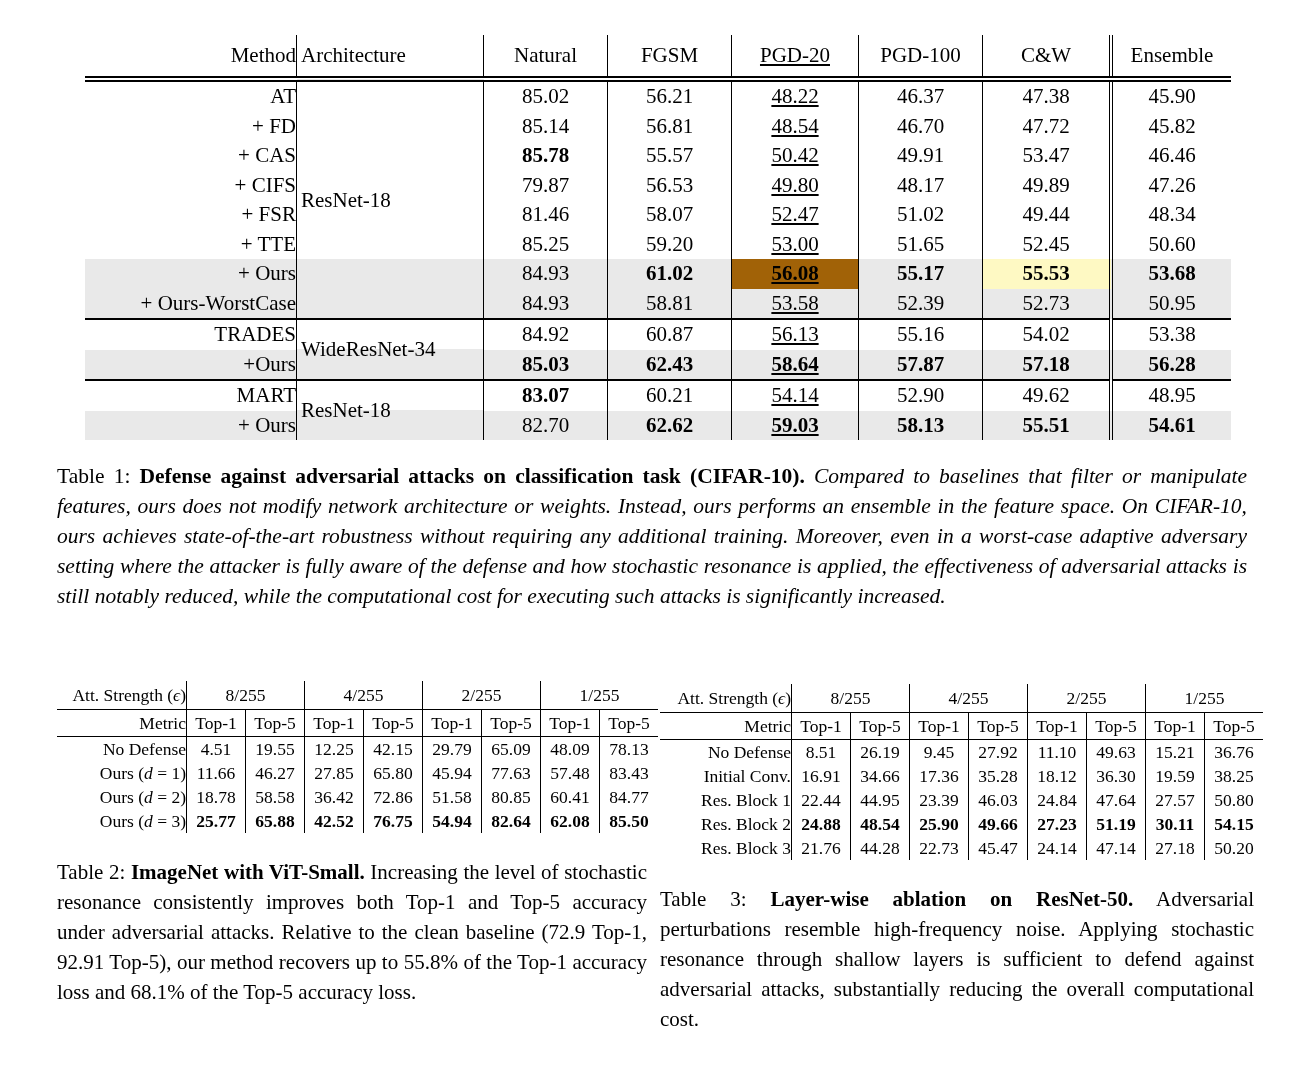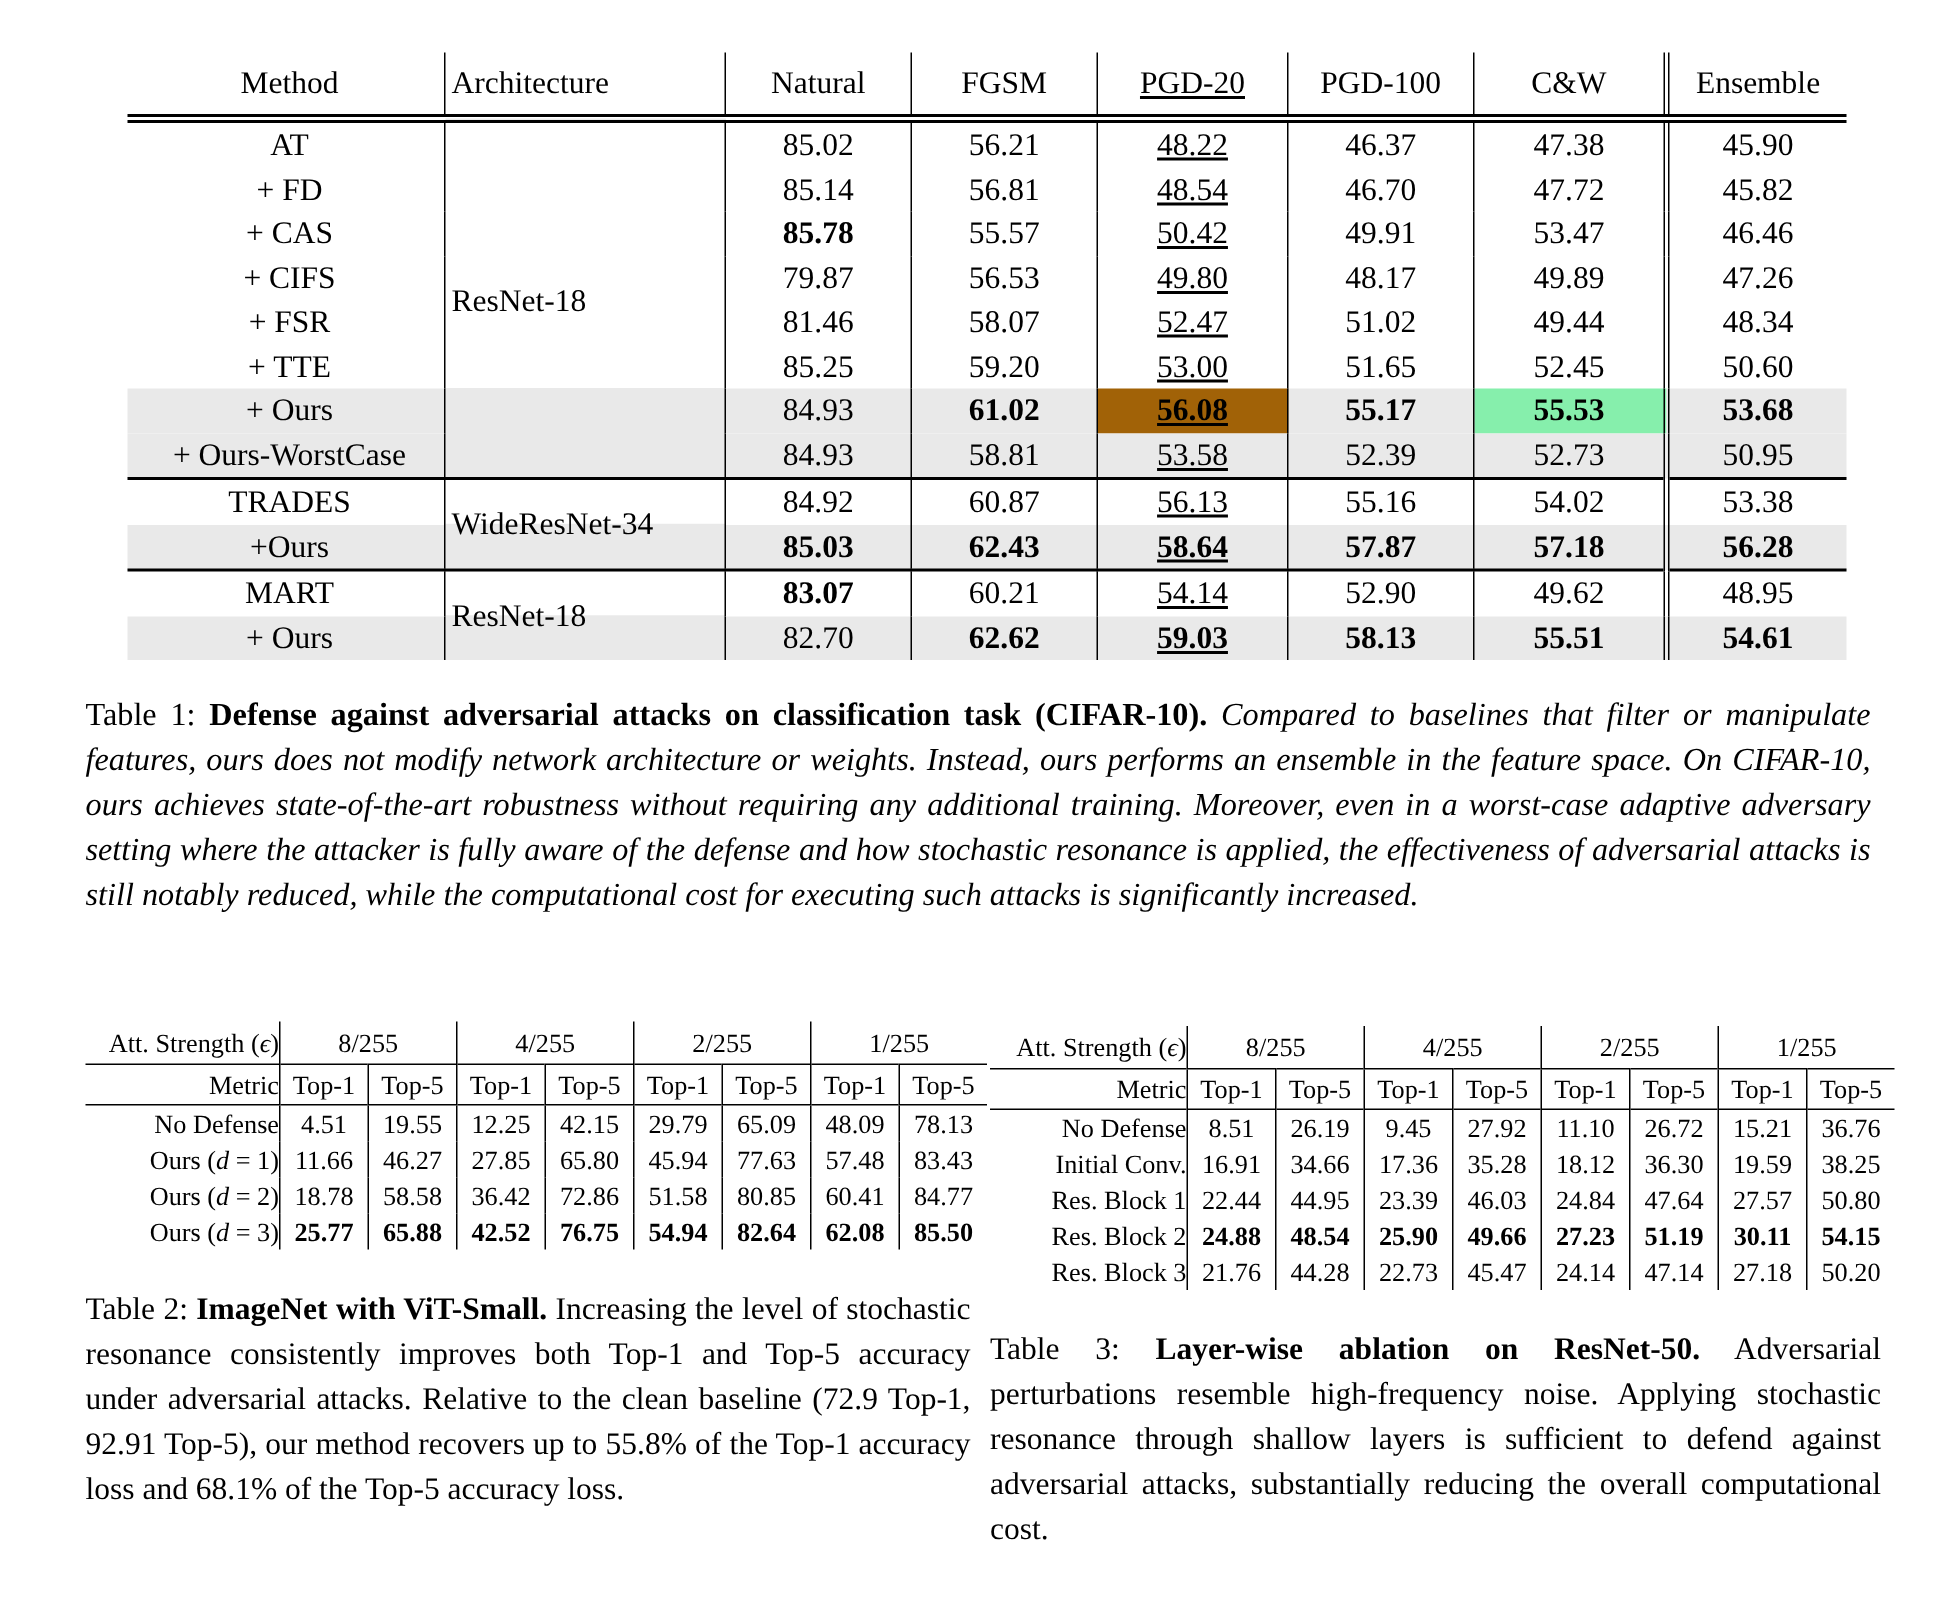--- a/index.html
+++ b/index.html
@@ -15,21 +15,21 @@
   .t1 thead tr{border-bottom:6px double #000;}
   .t1 td{padding:0;height:29.5px;}
   .t1 .c0{width:206px;}
   .t1 .c1{width:182px;}
   .t1 .c2{width:123px;}
   .t1 .c3{width:123px;}
   .t1 .c4{width:126px;text-decoration:underline;}
   .t1 .c5{width:123px;}
   .t1 .c6{width:126px;}
   .t1 .c7{width:118px;}
-  .t1 .m{text-align:center;padding-left:5px;}
+  .t1 .m{text-align:right;padding-left:5px;}
   .t1 .a{text-align:left;padding-left:4px;}
   .t1 .v{text-align:center;}
   .t1 .bl{border-left:1.5px solid #000;}
   .t1 .bld{border-left:4px double #000;}
   .t1 .b{font-weight:bold;}
   .t1 tr.gt{border-top:2px solid #000;}
   
   .stwrap{position:absolute;}
   .t2wrap{left:57px;top:681px;}
   .t3wrap{left:660px;top:684px;}
@@ -128,21 +128,21 @@
             <td class="v c5 bl">51.65</td>
             <td class="v c6 bl">52.45</td>
             <td class="v c7 bld">50.60</td>
           </tr>
           <tr>
             <td class="m c0" style="background: rgb(233, 233, 233);">+ Ours</td>
             <td class="v c2 bl" style="background: rgb(233, 233, 233);">84.93</td>
             <td class="v c3 bl b" style="background: rgb(233, 233, 233);">61.02</td>
             <td class="v c4 bl b" style="background: #a16207;">56.08</td>
             <td class="v c5 bl b" style="background: rgb(233, 233, 233); font-family: Liberation Serif, serif;">55.17</td>
-            <td class="v c6 bl b" style="background: #86efac;">55.53</td>
+            <td class="v c6 bl b" style="background: #fef9c3;">55.53</td>
             <td class="v c7 bld b" style="background: rgb(233, 233, 233);">53.68</td>
           </tr>
           <tr>
             <td class="m c0" style="background: rgb(233, 233, 233);">+ Ours-WorstCase</td>
             <td class="v c2 bl" style="background: rgb(233, 233, 233);">84.93</td>
             <td class="v c3 bl" style="background: rgb(233, 233, 233);">58.81</td>
             <td class="v c4 bl" style="background: rgb(233, 233, 233);">53.58</td>
             <td class="v c5 bl" style="background: rgb(233, 233, 233);">52.39</td>
             <td class="v c6 bl" style="background: rgb(233, 233, 233);">52.73</td>
             <td class="v c7 bld" style="background: rgb(233, 233, 233);">50.95</td>
@@ -281,21 +281,21 @@
             <td class="vc bl1">Top-1</td>
             <td class="vc bl1">Top-5</td>
           </tr>
           <tr>
             <td class="lab"><span>No Defense</span></td>
             <td class="vc bl1">8.51</td>
             <td class="vc bl1">26.19</td>
             <td class="vc bl1">9.45</td>
             <td class="vc bl1">27.92</td>
             <td class="vc bl1">11.10</td>
-            <td class="vc bl1">26.72</td>
+            <td class="vc bl1">49.63</td>
             <td class="vc bl1">15.21</td>
             <td class="vc bl1">36.76</td>
           </tr>
           <tr>
             <td class="lab"><span>Initial Conv.</span></td>
             <td class="vc bl1">16.91</td>
             <td class="vc bl1">34.66</td>
             <td class="vc bl1">17.36</td>
             <td class="vc bl1">35.28</td>
             <td class="vc bl1">18.12</td>

